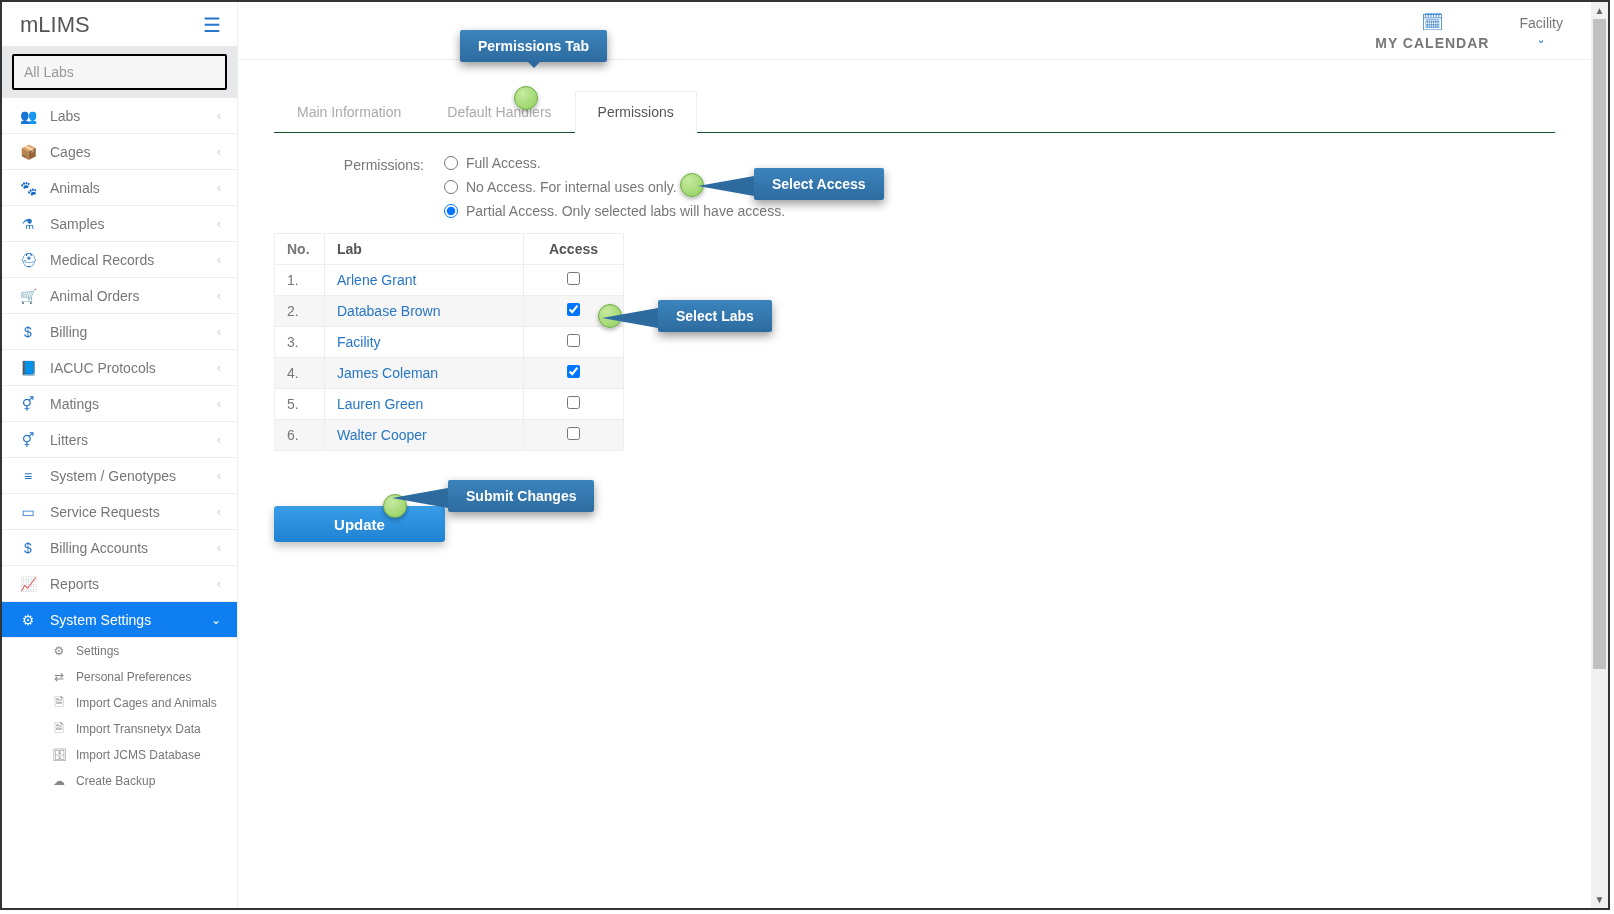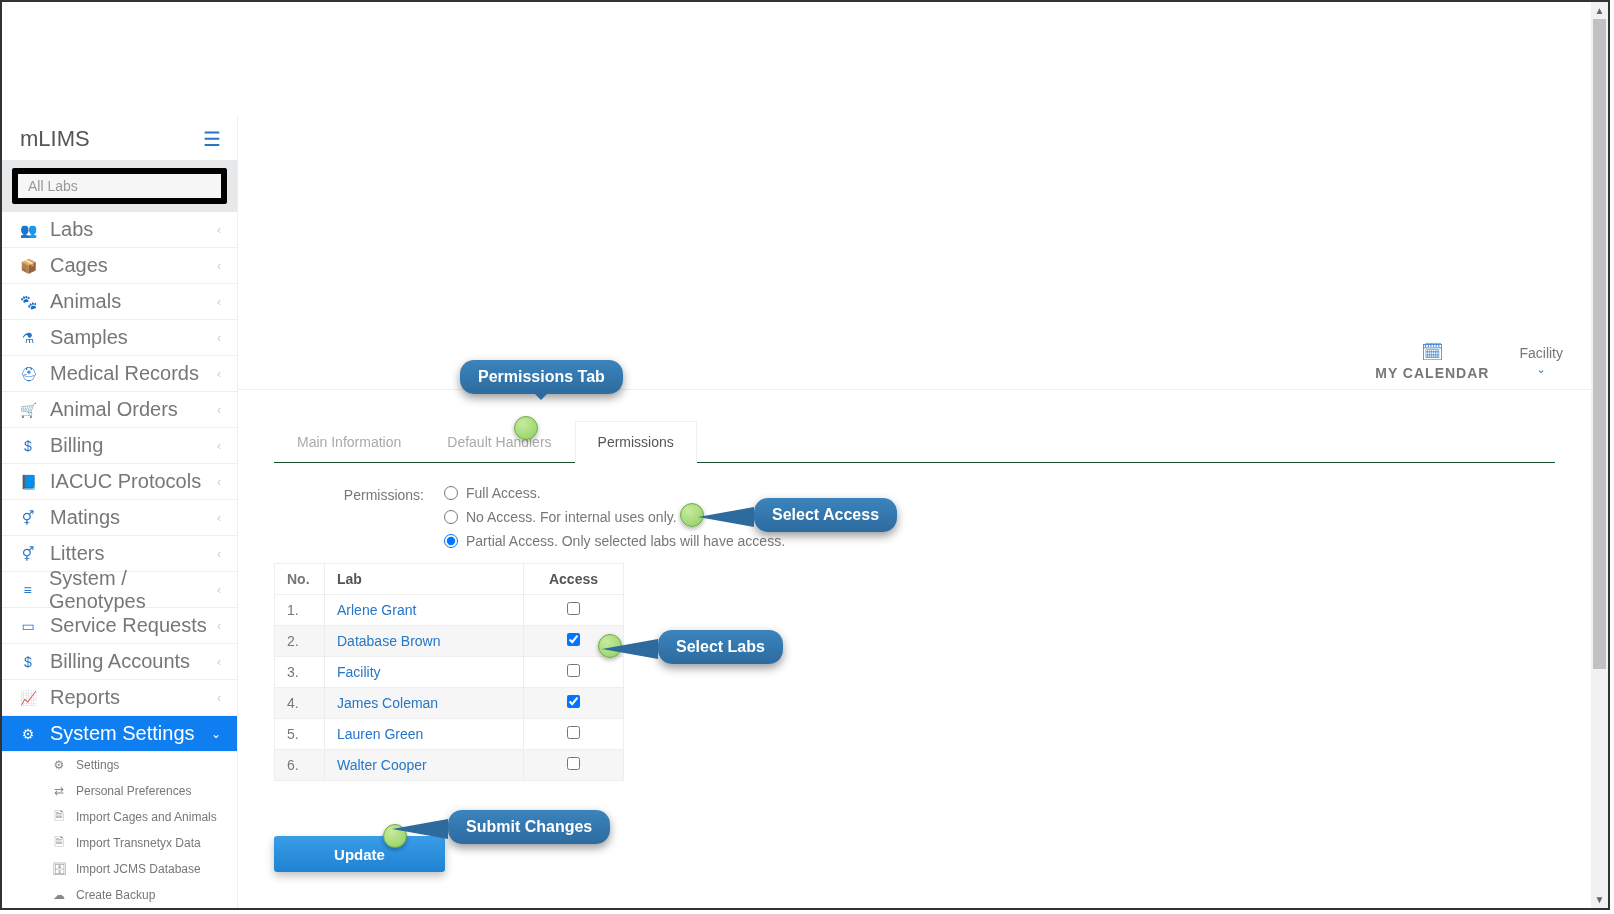--- a/index.html
+++ b/index.html
@@ -1,35 +1,35 @@
 <!DOCTYPE html>
 <html><head>
 <meta charset="utf-8">
 <style>
   * { box-sizing: border-box; margin: 0; padding: 0; }
   body { font-family: -apple-system, BlinkMacSystemFont, "Segoe UI", Helvetica, Arial, sans-serif; font-size: 14px; color: #555; background: #fff; }
   .outer-frame { border: 2px solid #333; width: 1610px; height: 910px; position: relative; overflow: hidden; background: #fff; }
   .scrollbar-visual { position: absolute; right: 0; top: 0; bottom: 0; width: 17px; background: #f1f1f1; }
   .scrollbar-visual .thumb { position: absolute; left: 2px; right: 2px; top: 17px; height: 650px; background: #c1c1c1; }
   .scrollbar-visual .arrow { position: absolute; left:0; right:0; height:17px; display:flex; align-items:center; justify-content:center; font-size:10px; color:#666;}
-  .app-wrap { position:absolute; left:0; right:17px; top:0; bottom:0; display:flex;align-items:flex-end; }
+  .app-wrap { position:absolute; left:0; right:17px; top:0; bottom:0; display:flex; }
 
   
   .sidebar { width: 236px; min-width:236px; border-right:1px solid #eee; background:#fff; display:flex; flex-direction:column; }
   .sidebar-header { display:flex; align-items:center; justify-content:space-between; padding:10px 16px 8px 18px; }
   .brand { font-size:22px; font-weight:400; color:#555; }
   .hamburger { color:#2776c7; font-size:20px; cursor:pointer; }
   .search-row { background:#e7e8ea; padding:8px 10px; }
-  .search-input { width:100%; height:36px; border:6px solid #000000; background:#f6f6f6; border-radius:2px; padding:0 10px; font-size:14px; color:#888; }
+  .search-input { width:100%; height:36px; border:2px solid #000000; background:#f6f6f6; border-radius:2px; padding:0 10px; font-size:14px; color:#888; }
   .search-input::placeholder { color:#999; }
   .nav { list-style:none; }
   .nav-item { display:flex; align-items:center; border-bottom:1px solid #eee; height:36px; padding:0 16px 0 18px; cursor:pointer; justify-content:space-between; }
   .nav-item .label-wrap { display:flex; align-items:center; gap:14px; }
   .nav-item .icon { width:16px; text-align:center; color:#2776c7; font-size:14px; }
-  .nav-item .label { color:#777; font-size:20px; }
+  .nav-item .label { color:#777; font-size:14px; }
   .nav-item .chev { color:#ccc; font-size:12px; }
   .nav-item.active { background:#0e7ef0; }
   .nav-item.active .icon, .nav-item.active .label, .nav-item.active .chev { color:#fff; }
   .subnav { list-style:none; }
   .subnav-item { display:flex; align-items:center; gap:10px; height:26px; padding-left:50px; cursor:pointer; color:#777; font-size:12px; }
   .subnav-item .sicon { width:14px; color:#888; text-align:center; font-size:12px;}
   
   
   .main { flex:1; display:flex; flex-direction:column; }
   .topbar { height:58px; border-bottom:1px solid #eee; display:flex; justify-content:flex-end; align-items:center; padding-right:28px; gap:30px; }
@@ -56,21 +56,21 @@
   table.lab-table th { color:#555; font-weight:600; text-align:left; background:#fff;}
   table.lab-table th:first-child, table.lab-table td:first-child { width:50px; color:#777;}
   table.lab-table th:last-child, table.lab-table td:last-child { width:100px; text-align:center;}
   table.lab-table tr:nth-child(even) td { background:#f6f6f6; }
   table.lab-table a { color:#2776c7; text-decoration:none; }
   table.lab-table input[type=checkbox] { width:13px; height:13px; }
 
   .update-btn { margin-top:55px; width:171px; height:36px; background:linear-gradient(#3a9de8,#1f82d3); border:none; color:#fff; font-size:15px; font-weight:bold; border-radius:3px; cursor:pointer; box-shadow:0 4px 8px rgba(0,0,0,.25); }
 
   
-  .callout { position:absolute; background:linear-gradient(#3b84bd, #2d6b9f); color:#fff; font-size:16px; font-weight:bold; padding:8px 18px; border-radius:14px; box-shadow:0 4px 10px rgba(0,0,0,.4); white-space:nowrap; pointer-events:none; }
+  .callout { position:absolute; background:linear-gradient(#3b84bd, #2d6b9f); color:#fff; font-size:14px; font-weight:bold; padding:8px 18px; border-radius:2px; box-shadow:0 4px 10px rgba(0,0,0,.4); white-space:nowrap; pointer-events:none; }
   .callout.arrow-down::after { content:""; position:absolute; left:50%; margin-left:-8px; bottom:-14px; border:8px solid transparent; border-top-color:#2d6b9f; }
   .callout.arrow-left::before { content:""; position:absolute; top:50%; margin-top:-8px; left:-56px; width:0; height:0; border-top:10px solid transparent; border-bottom:10px solid transparent; border-right:56px solid #2d6b9f; }
   .marker { position:absolute; width:24px; height:24px; border-radius:50%; background:radial-gradient(circle at 35% 30%, #c7eaa0, #8fcf5c); border:1px solid #6aa840; box-shadow:0 2px 4px rgba(0,0,0,.3); pointer-events:none; }
 </style>
 </head>
 <body>
 
 <div class="outer-frame">
   <div class="app-wrap">
 

